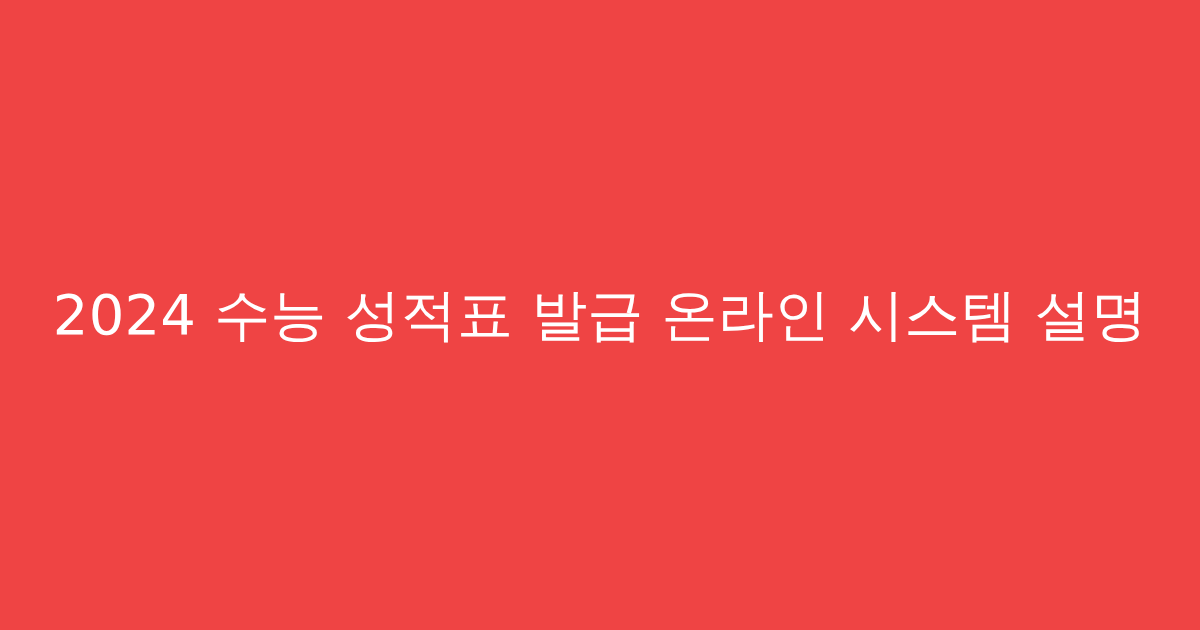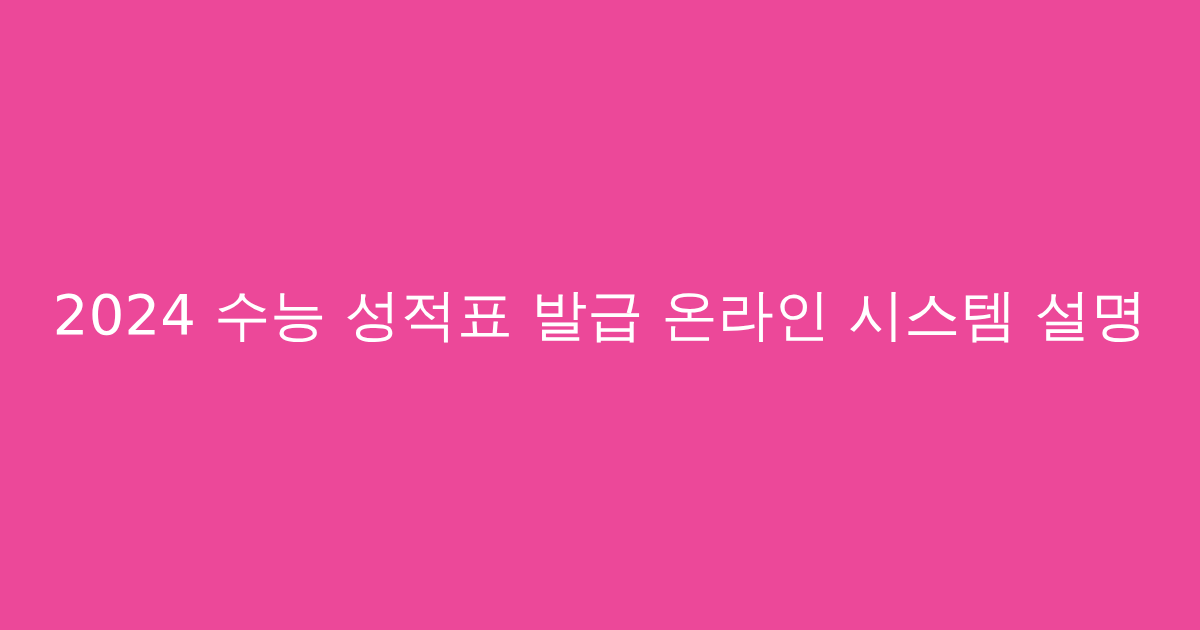--- a/index.html
+++ b/index.html
@@ -44,20 +44,20 @@
     font-weight: 400;
     line-height: 1.35;
     letter-spacing: 0.2px;
     text-align: center;
     white-space: nowrap;
   }
 </style>
 </head>
 <body>
 
-<div class="og-card" style="background-color: #ec4899; color: rgb(255, 255, 255);">
+<div class="og-card" style="background-color: #ef4444; color: rgb(255, 255, 255);">
 
   <div class="og-card__inner">
 
     <h1 class="og-card__title">2024 수능 성적표 발급 온라인 시스템 설명</h1>
 
   </div>
 </div>
 
 </body></html>

